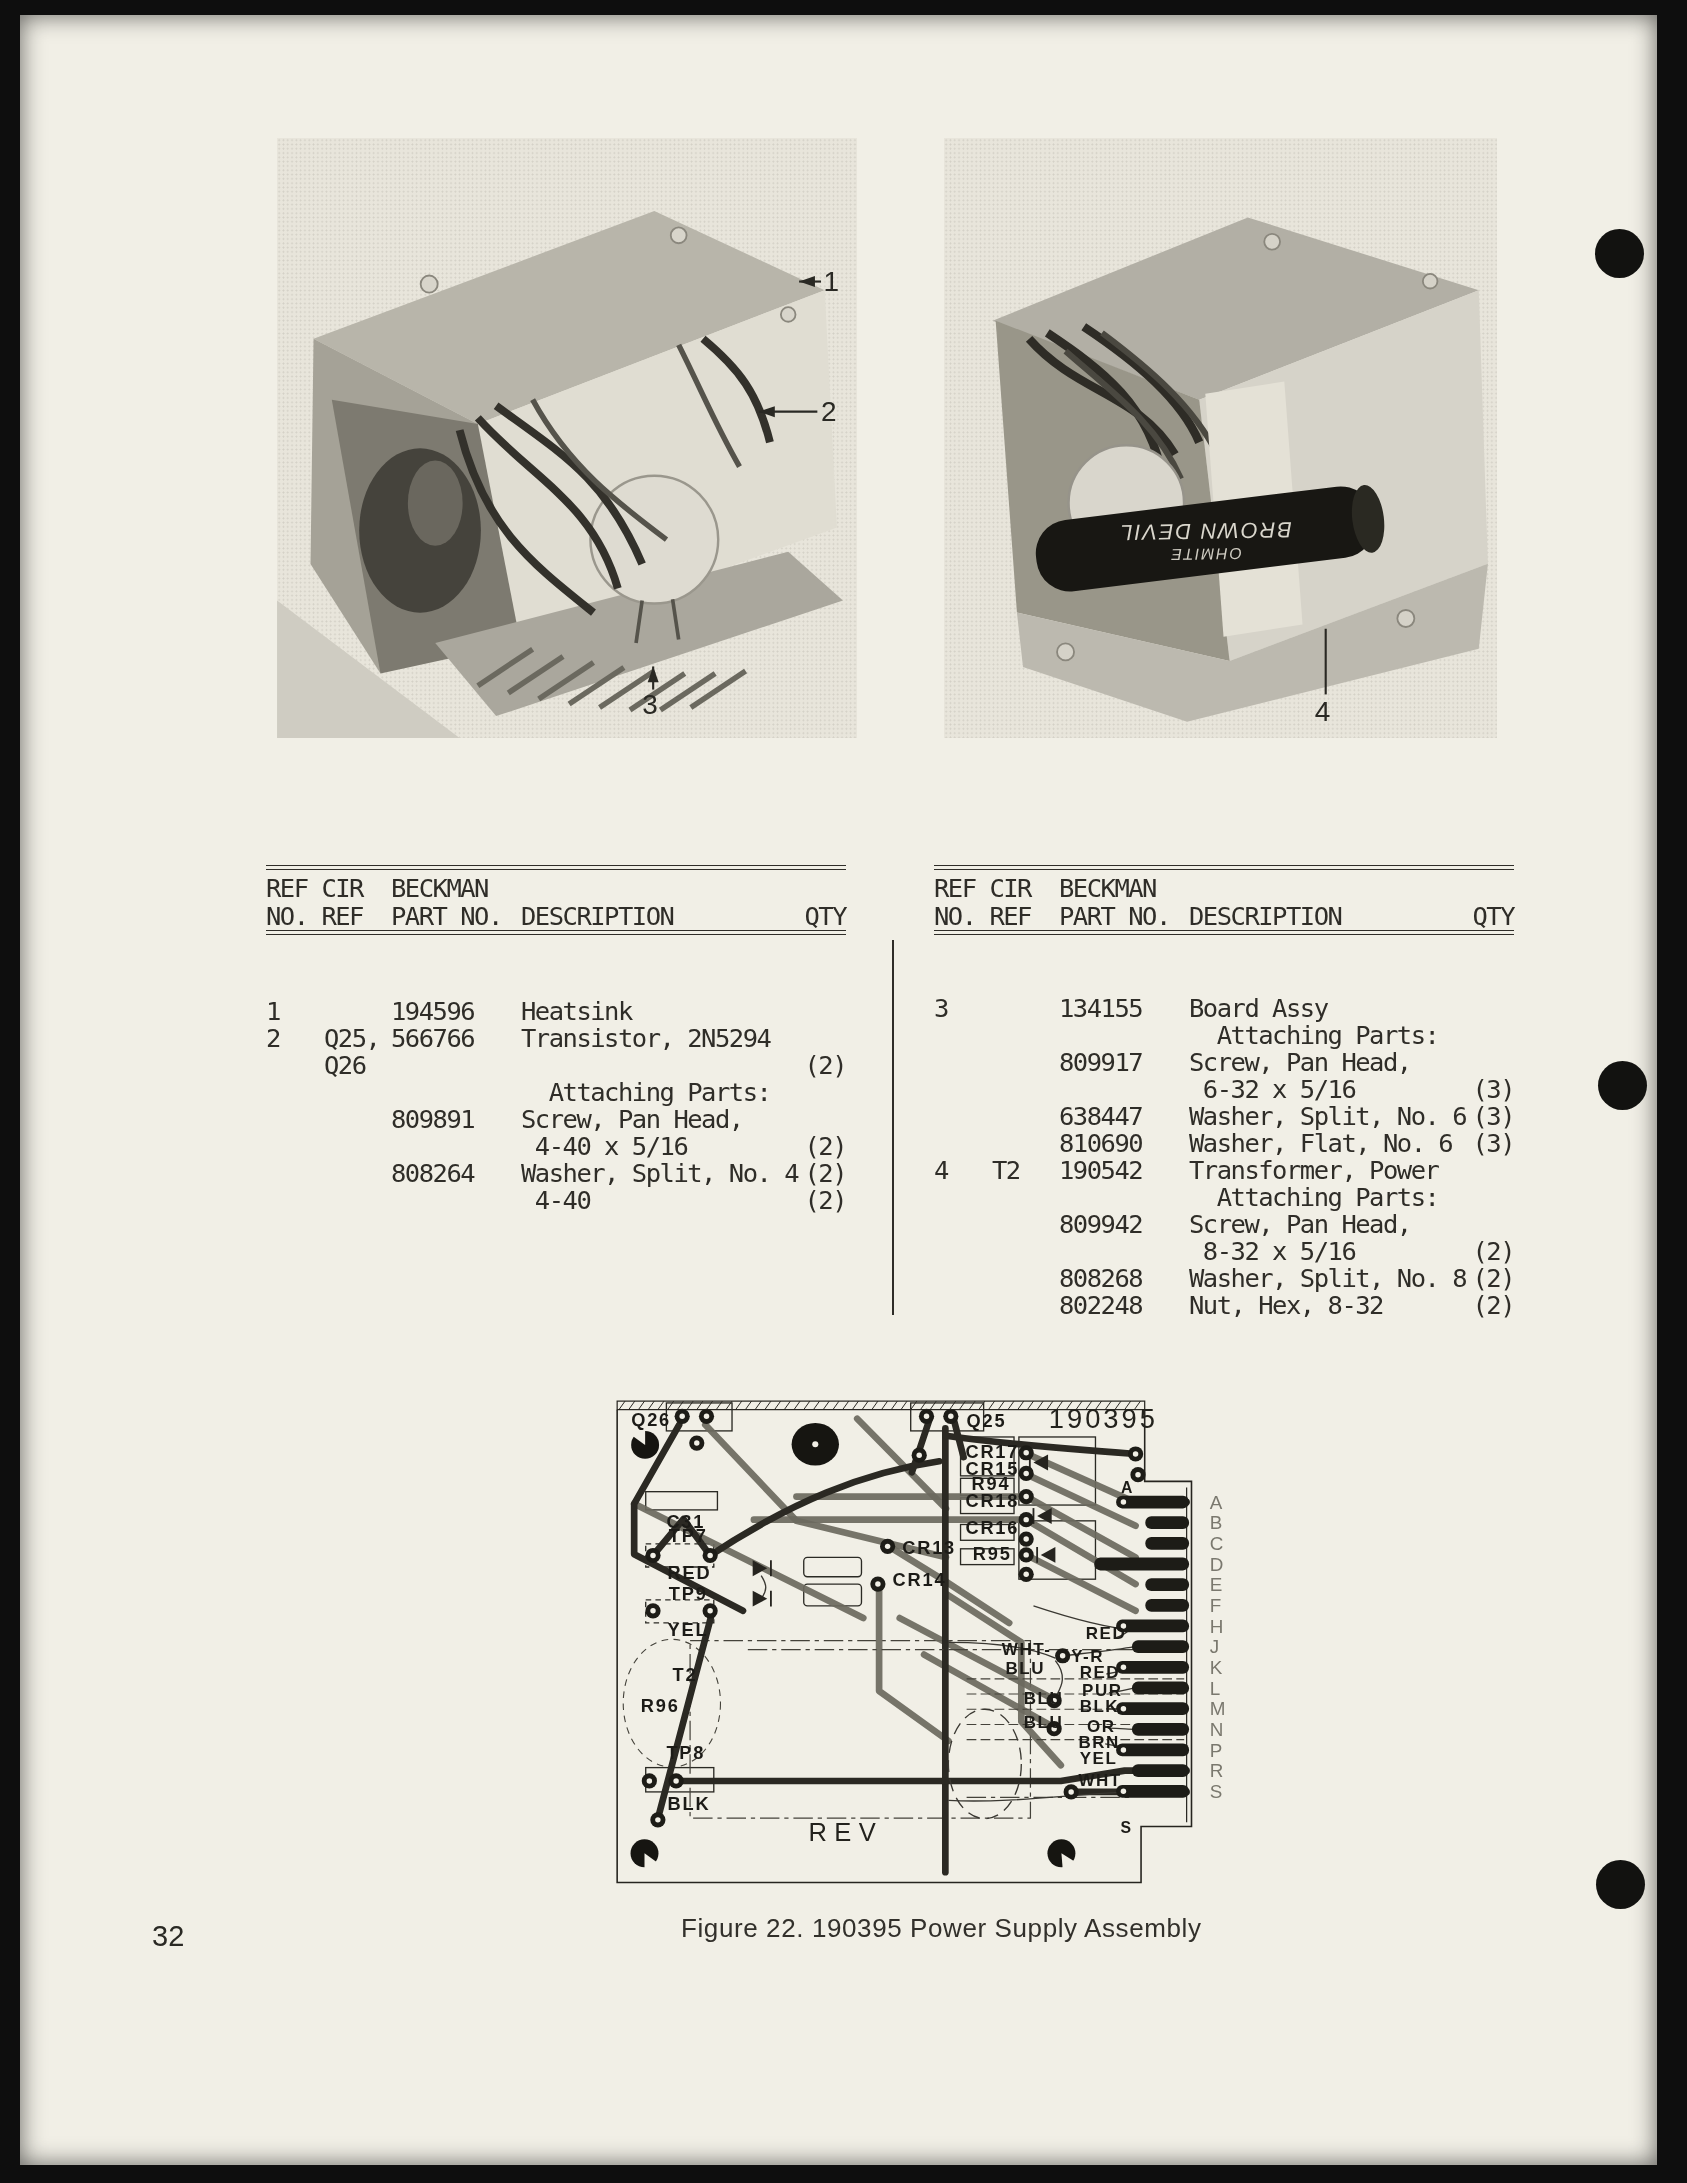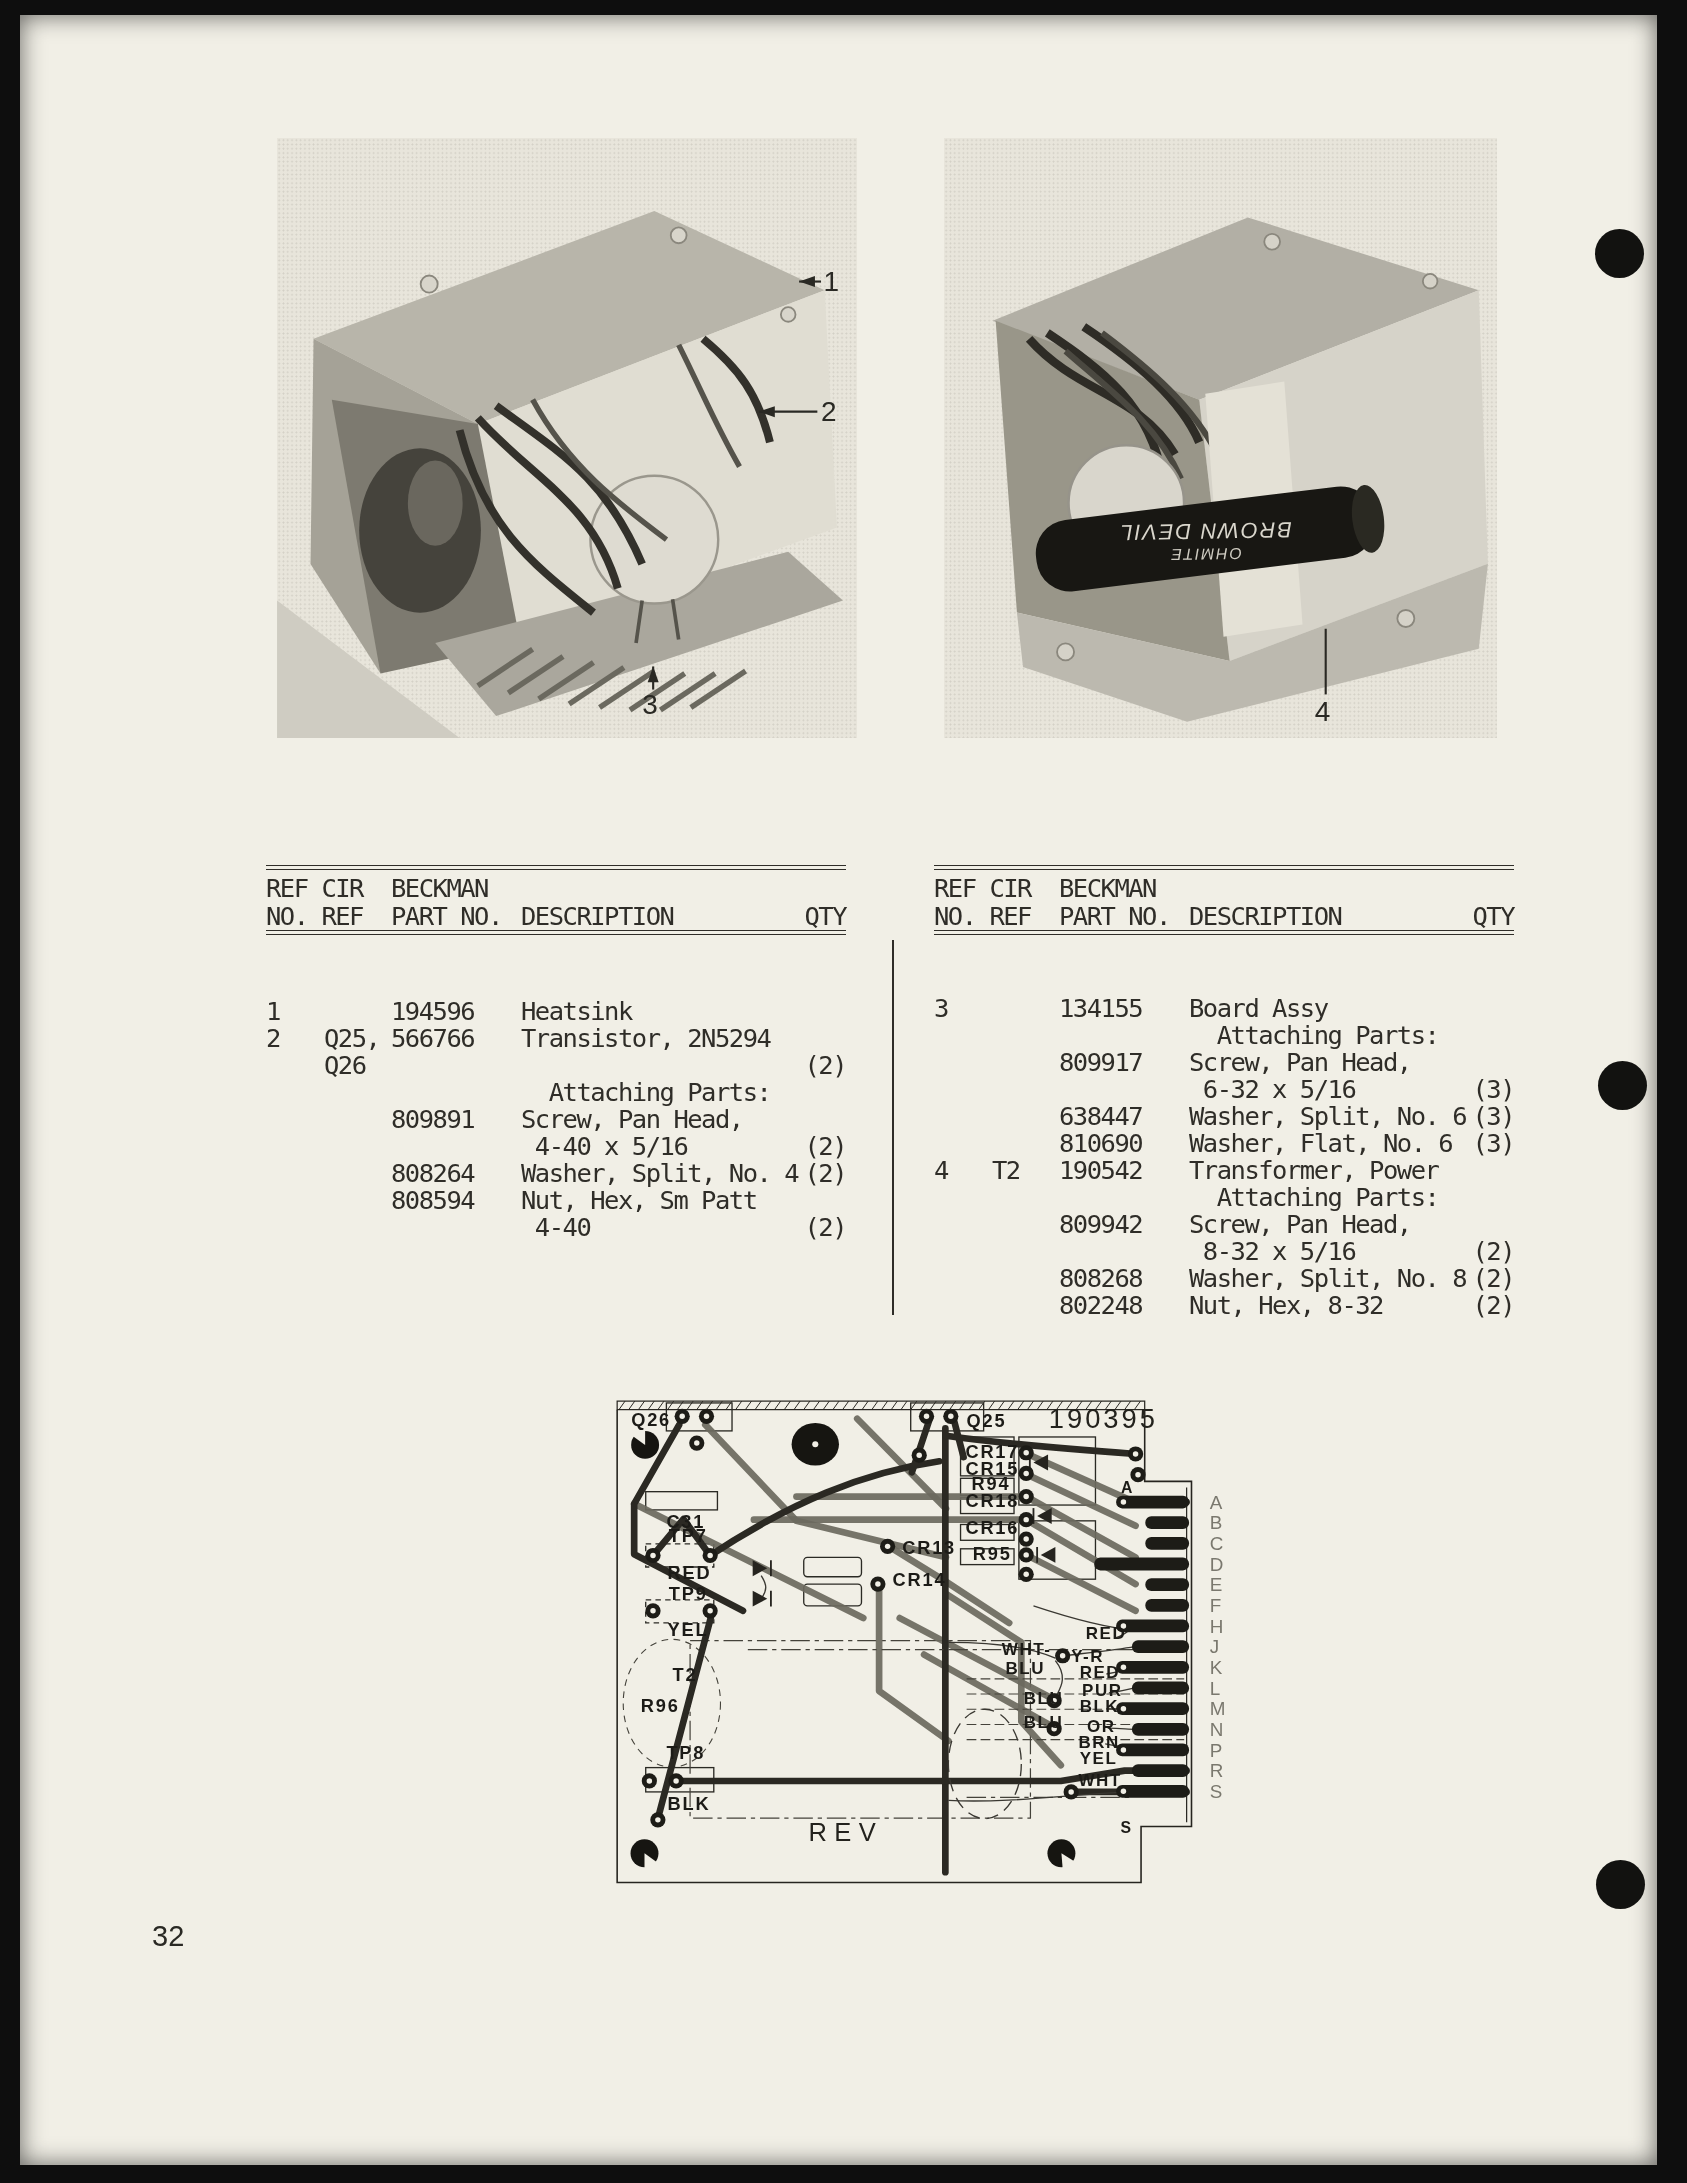--- a/index.html
+++ b/index.html
@@ -124,21 +124,20 @@
     <div class="hline" style="top:901px;right:0;">QTY</div>
     <div class="rule" style="top:930px;"></div>
     <div id="left-rows" style="position:absolute;top:996px;left:0;width:580px;">
         <div class="prow"><span class="c-ref">1</span><span class="c-cir"></span><span class="c-part">194596</span><span class="c-desc">Heatsink</span><span class="c-qty"></span></div>
         <div class="prow"><span class="c-ref">2</span><span class="c-cir">Q25,</span><span class="c-part">566766</span><span class="c-desc">Transistor, 2N5294</span><span class="c-qty"></span></div>
         <div class="prow"><span class="c-ref"></span><span class="c-cir">Q26</span><span class="c-part"></span><span class="c-desc"></span><span class="c-qty">(2)</span></div>
         <div class="prow"><span class="c-ref"></span><span class="c-cir"></span><span class="c-part"></span><span class="c-desc">  Attaching Parts:</span><span class="c-qty"></span></div>
         <div class="prow"><span class="c-ref"></span><span class="c-cir"></span><span class="c-part">809891</span><span class="c-desc">Screw, Pan Head,</span><span class="c-qty"></span></div>
         <div class="prow"><span class="c-ref"></span><span class="c-cir"></span><span class="c-part"></span><span class="c-desc"> 4-40 x 5/16</span><span class="c-qty">(2)</span></div>
         <div class="prow"><span class="c-ref"></span><span class="c-cir"></span><span class="c-part">808264</span><span class="c-desc">Washer, Split, No. 4</span><span class="c-qty">(2)</span></div>
-        <div class="prow"><span class="c-ref"></span><span class="c-cir"></span><span class="c-part">808594</span><span class="c-desc">Nut, Hex, Sm Patt</span><span class="c-qty"></span></div>
         <div class="prow"><span class="c-ref"></span><span class="c-cir"></span><span class="c-part"></span><span class="c-desc"> 4-40</span><span class="c-qty">(2)</span></div>
       </div>
   </div>
 
   <div class="ptable" style="left:934px;top:0;">
     <div class="rule" style="top:865px;"></div>
     <div class="hline" style="top:873px;left:0;">REF CIR</div>
     <div class="hline" style="top:873px;left:125px;">BECKMAN</div>
     <div class="hline" style="top:901px;left:0;">NO. REF</div>
     <div class="hline" style="top:901px;left:125px;">PART NO.</div>
@@ -478,15 +477,16 @@
       <line x1="1344" y1="677" x2="1248" y2="677" stroke="#2a2924" stroke-width="3.5"></line>
       <polygon points="1248,677 1274,668 1274,686" fill="#2a2924"></polygon>
       <text x="1350" y="692" font-size="46" fill="#2a2924">2</text>
       <line x1="1074" y1="1134" x2="1074" y2="1096" stroke="#2a2924" stroke-width="3.5"></line>
       <polygon points="1074,1096 1065,1122 1083,1122" fill="#2a2924"></polygon>
       <text x="1056" y="1174" font-size="46" fill="#2a2924">3</text>
       <line x1="2180" y1="1142" x2="2180" y2="1034" stroke="#2a2924" stroke-width="3.5"></line>
       <text x="2162" y="1186" font-size="46" fill="#2a2924">4</text>
     </svg>
 
+  <div class="caption">Figure 22.  190395 Power Supply Assembly</div>
   <div class="pagenum">32</div>
 </div>
 
 
 </body></html>

